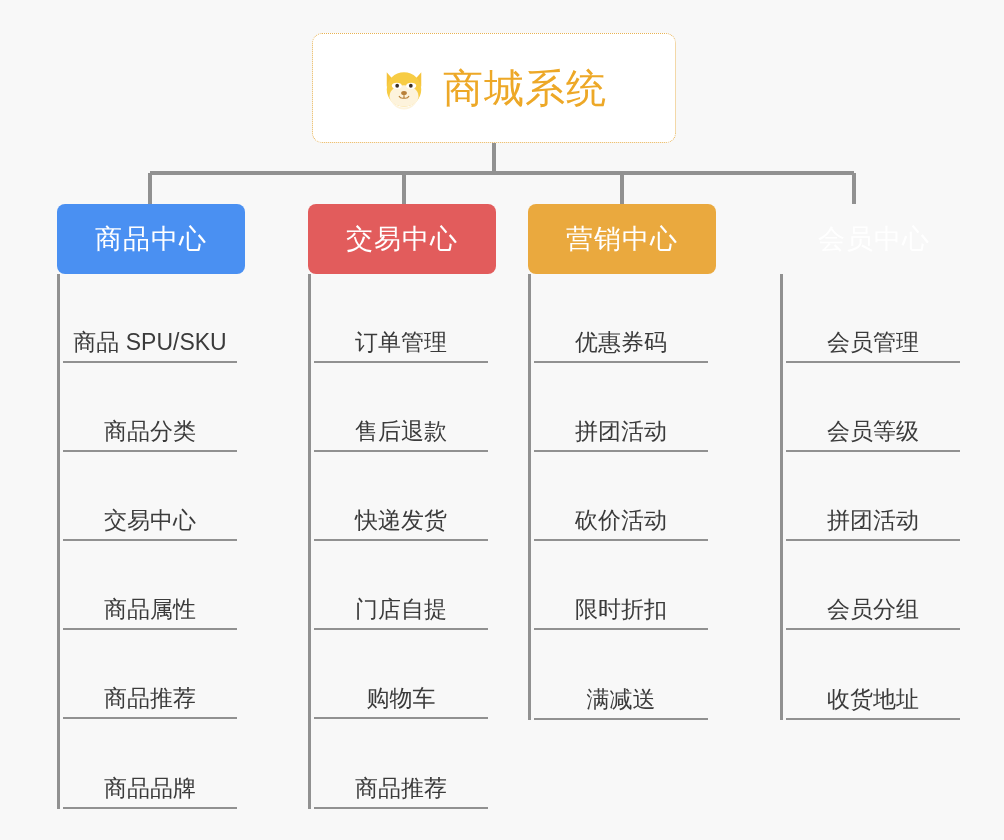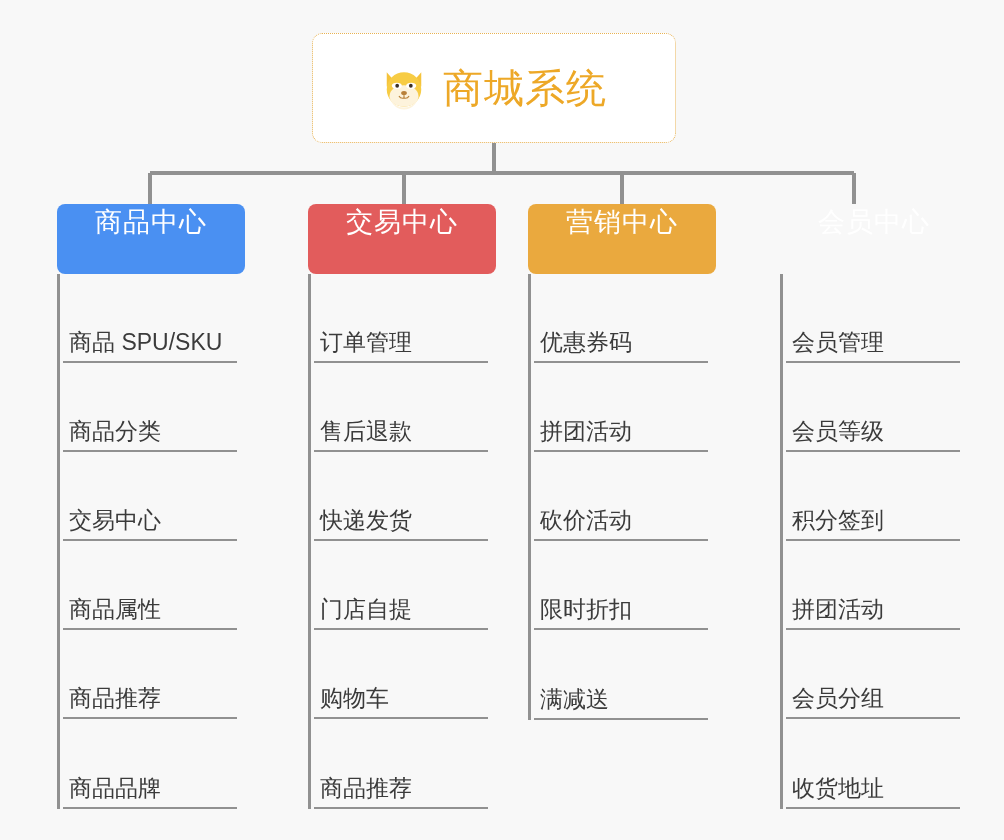--- a/index.html
+++ b/index.html
@@ -78,21 +78,21 @@
   .col-1 { left: 308px; width: 188px; }
   .col-2 { left: 528px; width: 188px; }
   .col-3 { left: 780px; width: 188px; }
 
   .cat-box {
     width: 100%;
     height: 70px;
     border-radius: 8px;
     box-sizing: border-box;
     display: flex;
-    align-items: flex-start;
+    align-items: center;
     justify-content: center;
     color: #ffffff;
     font-size: 27px;
     letter-spacing: 1px;
     white-space: nowrap;
   }
 
   
   .leaf-list {
     position: relative;
@@ -100,20 +100,21 @@
     padding-left: 3px;
     border-left: 3px solid #919191;
     width: 174px;
     box-sizing: content-box;
   }
   .leaf-item {
     height: 89px;
     box-sizing: border-box;
     display: flex;
     align-items: flex-end;
+    justify-content: center;
     border-bottom: 2px solid #919191;
     padding-bottom: 4px;
   }
   .leaf-item:last-child {
     height: 90px;
   }
   .leaf-label {
     font-size: 23px;
     line-height: 1.15;
     color: #3b3b3b;
@@ -241,23 +242,20 @@
         <span>会员中心</span>
       </div>
       <div class="leaf-list">
         <div class="leaf-item">
             <span class="leaf-label">会员管理</span>
           </div>
         <div class="leaf-item">
             <span class="leaf-label">会员等级</span>
           </div>
         <div class="leaf-item">
-            <span class="leaf-label">积分签到</span>
-          </div>
-        <div class="leaf-item">
             <span class="leaf-label">拼团活动</span>
           </div>
         <div class="leaf-item">
             <span class="leaf-label">会员分组</span>
           </div>
         <div class="leaf-item">
             <span class="leaf-label">收货地址</span>
           </div>
       </div>
     </div>

